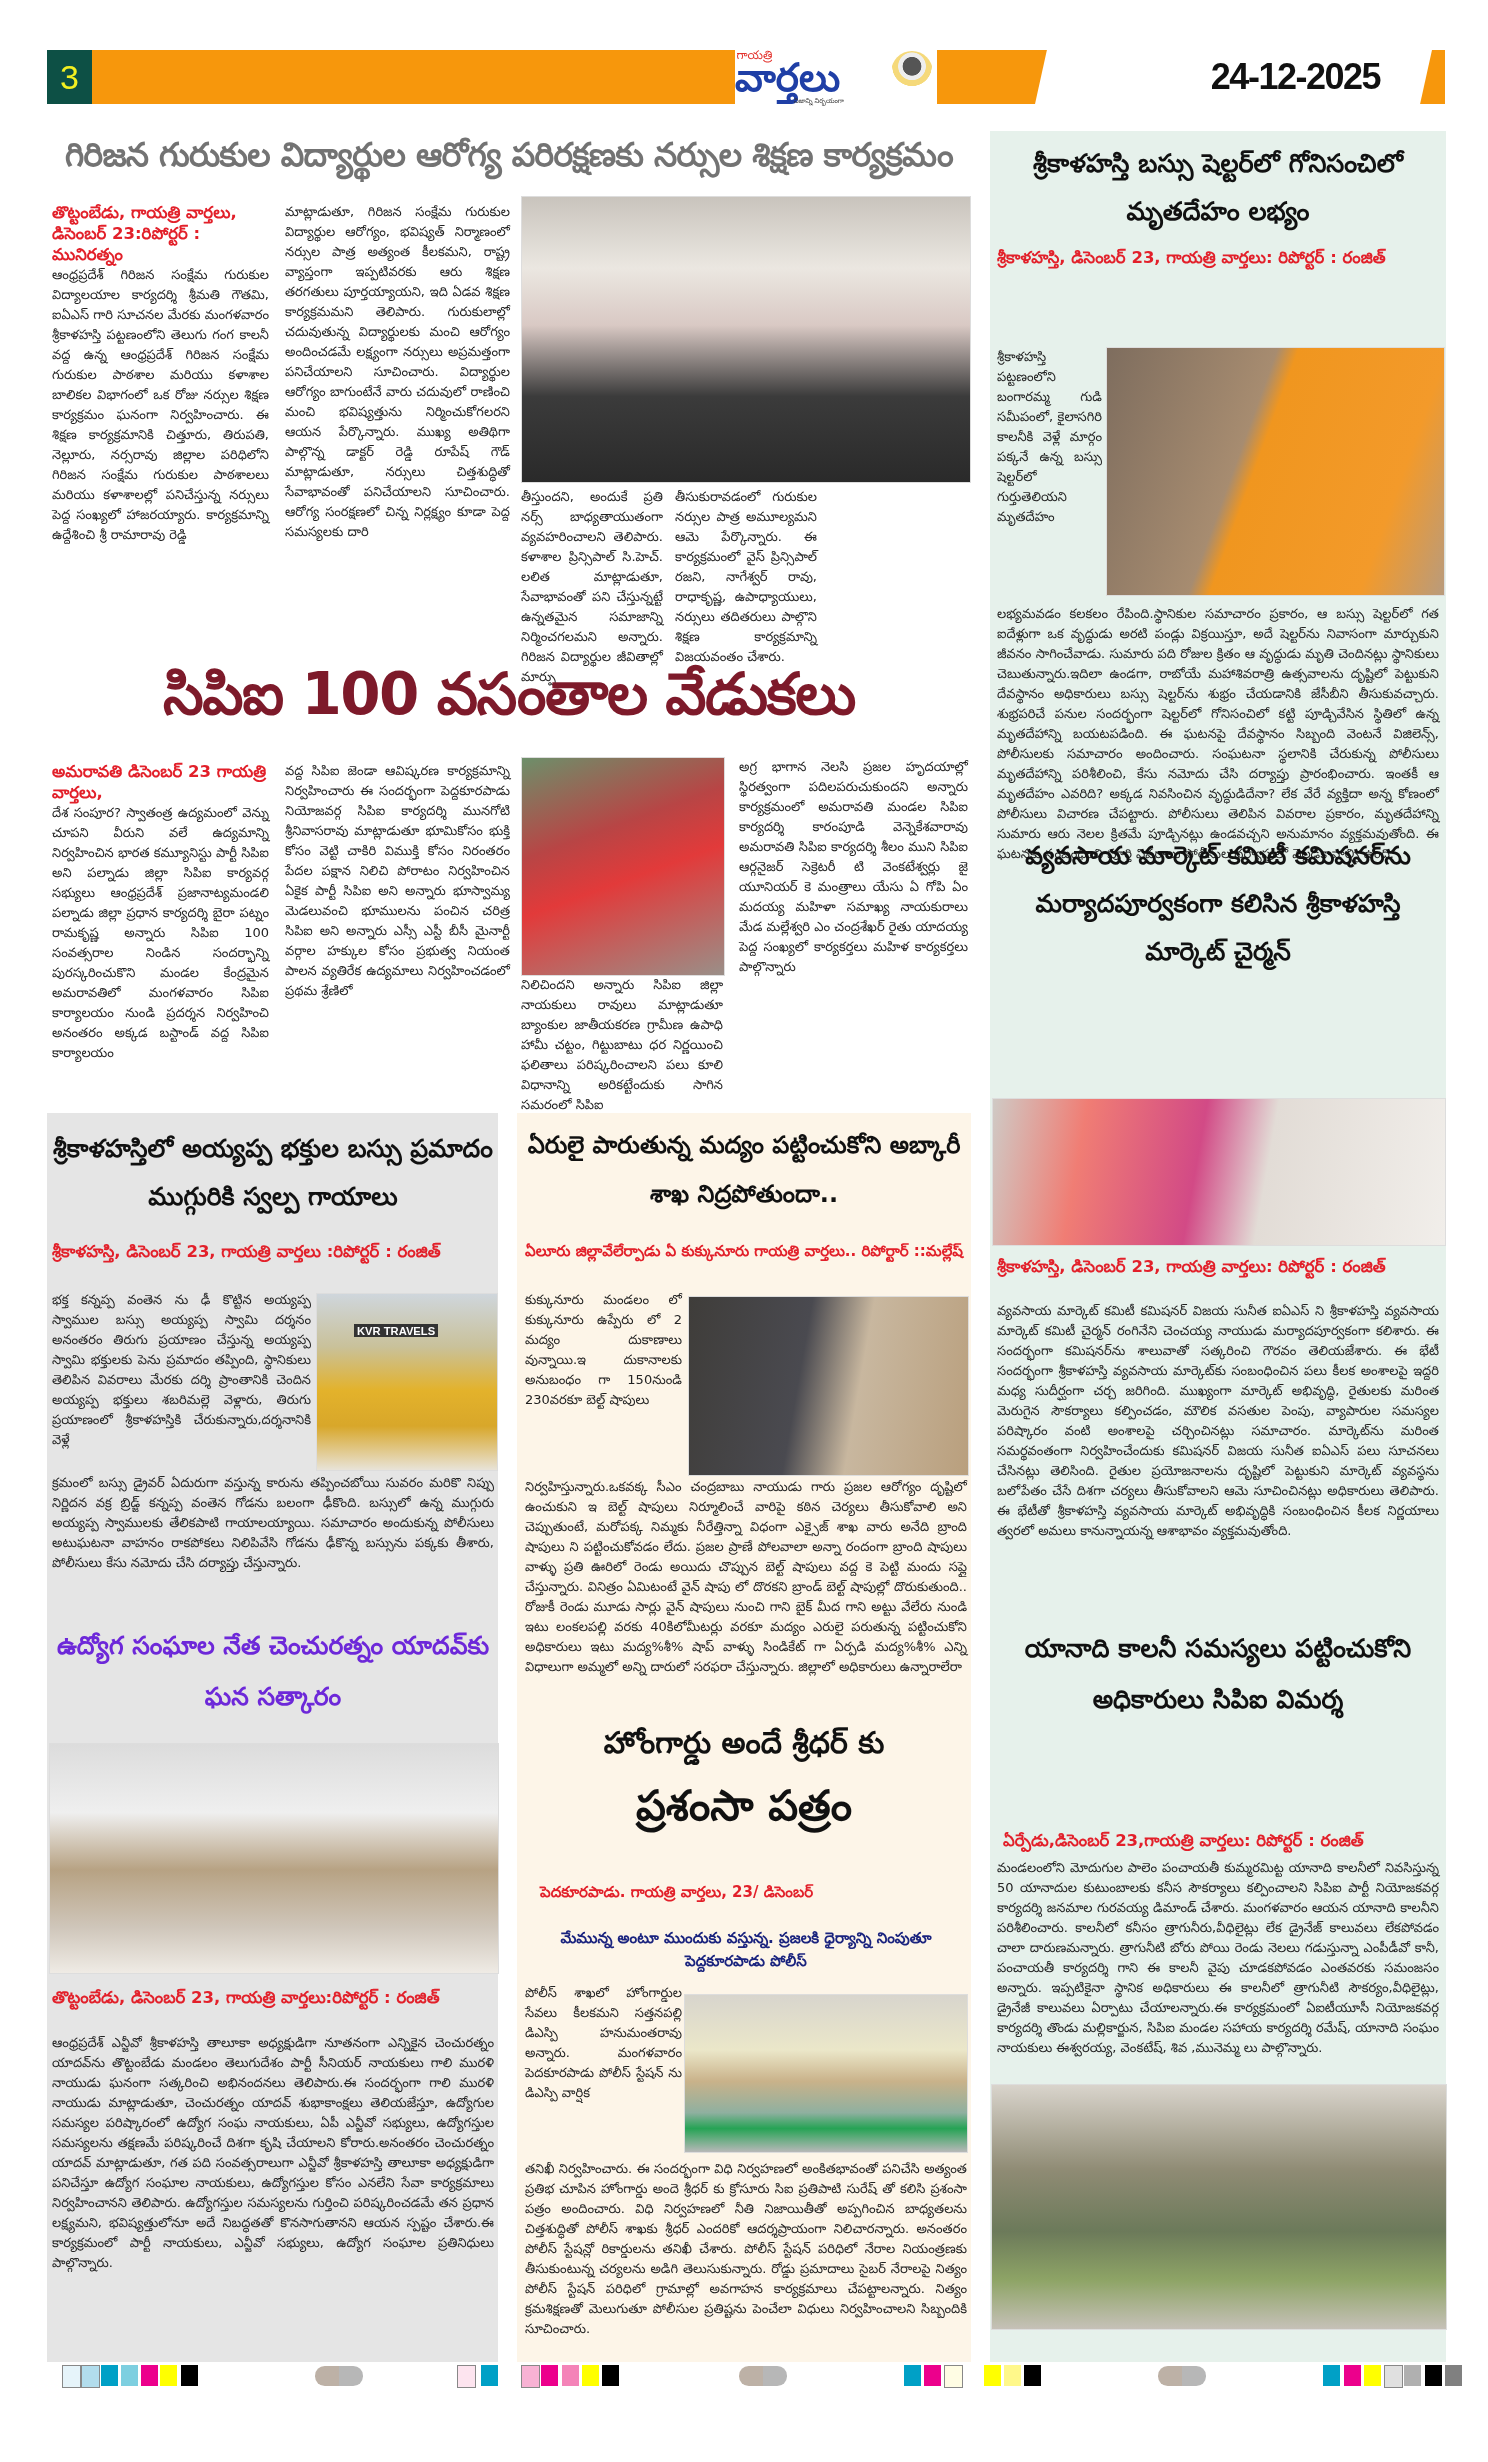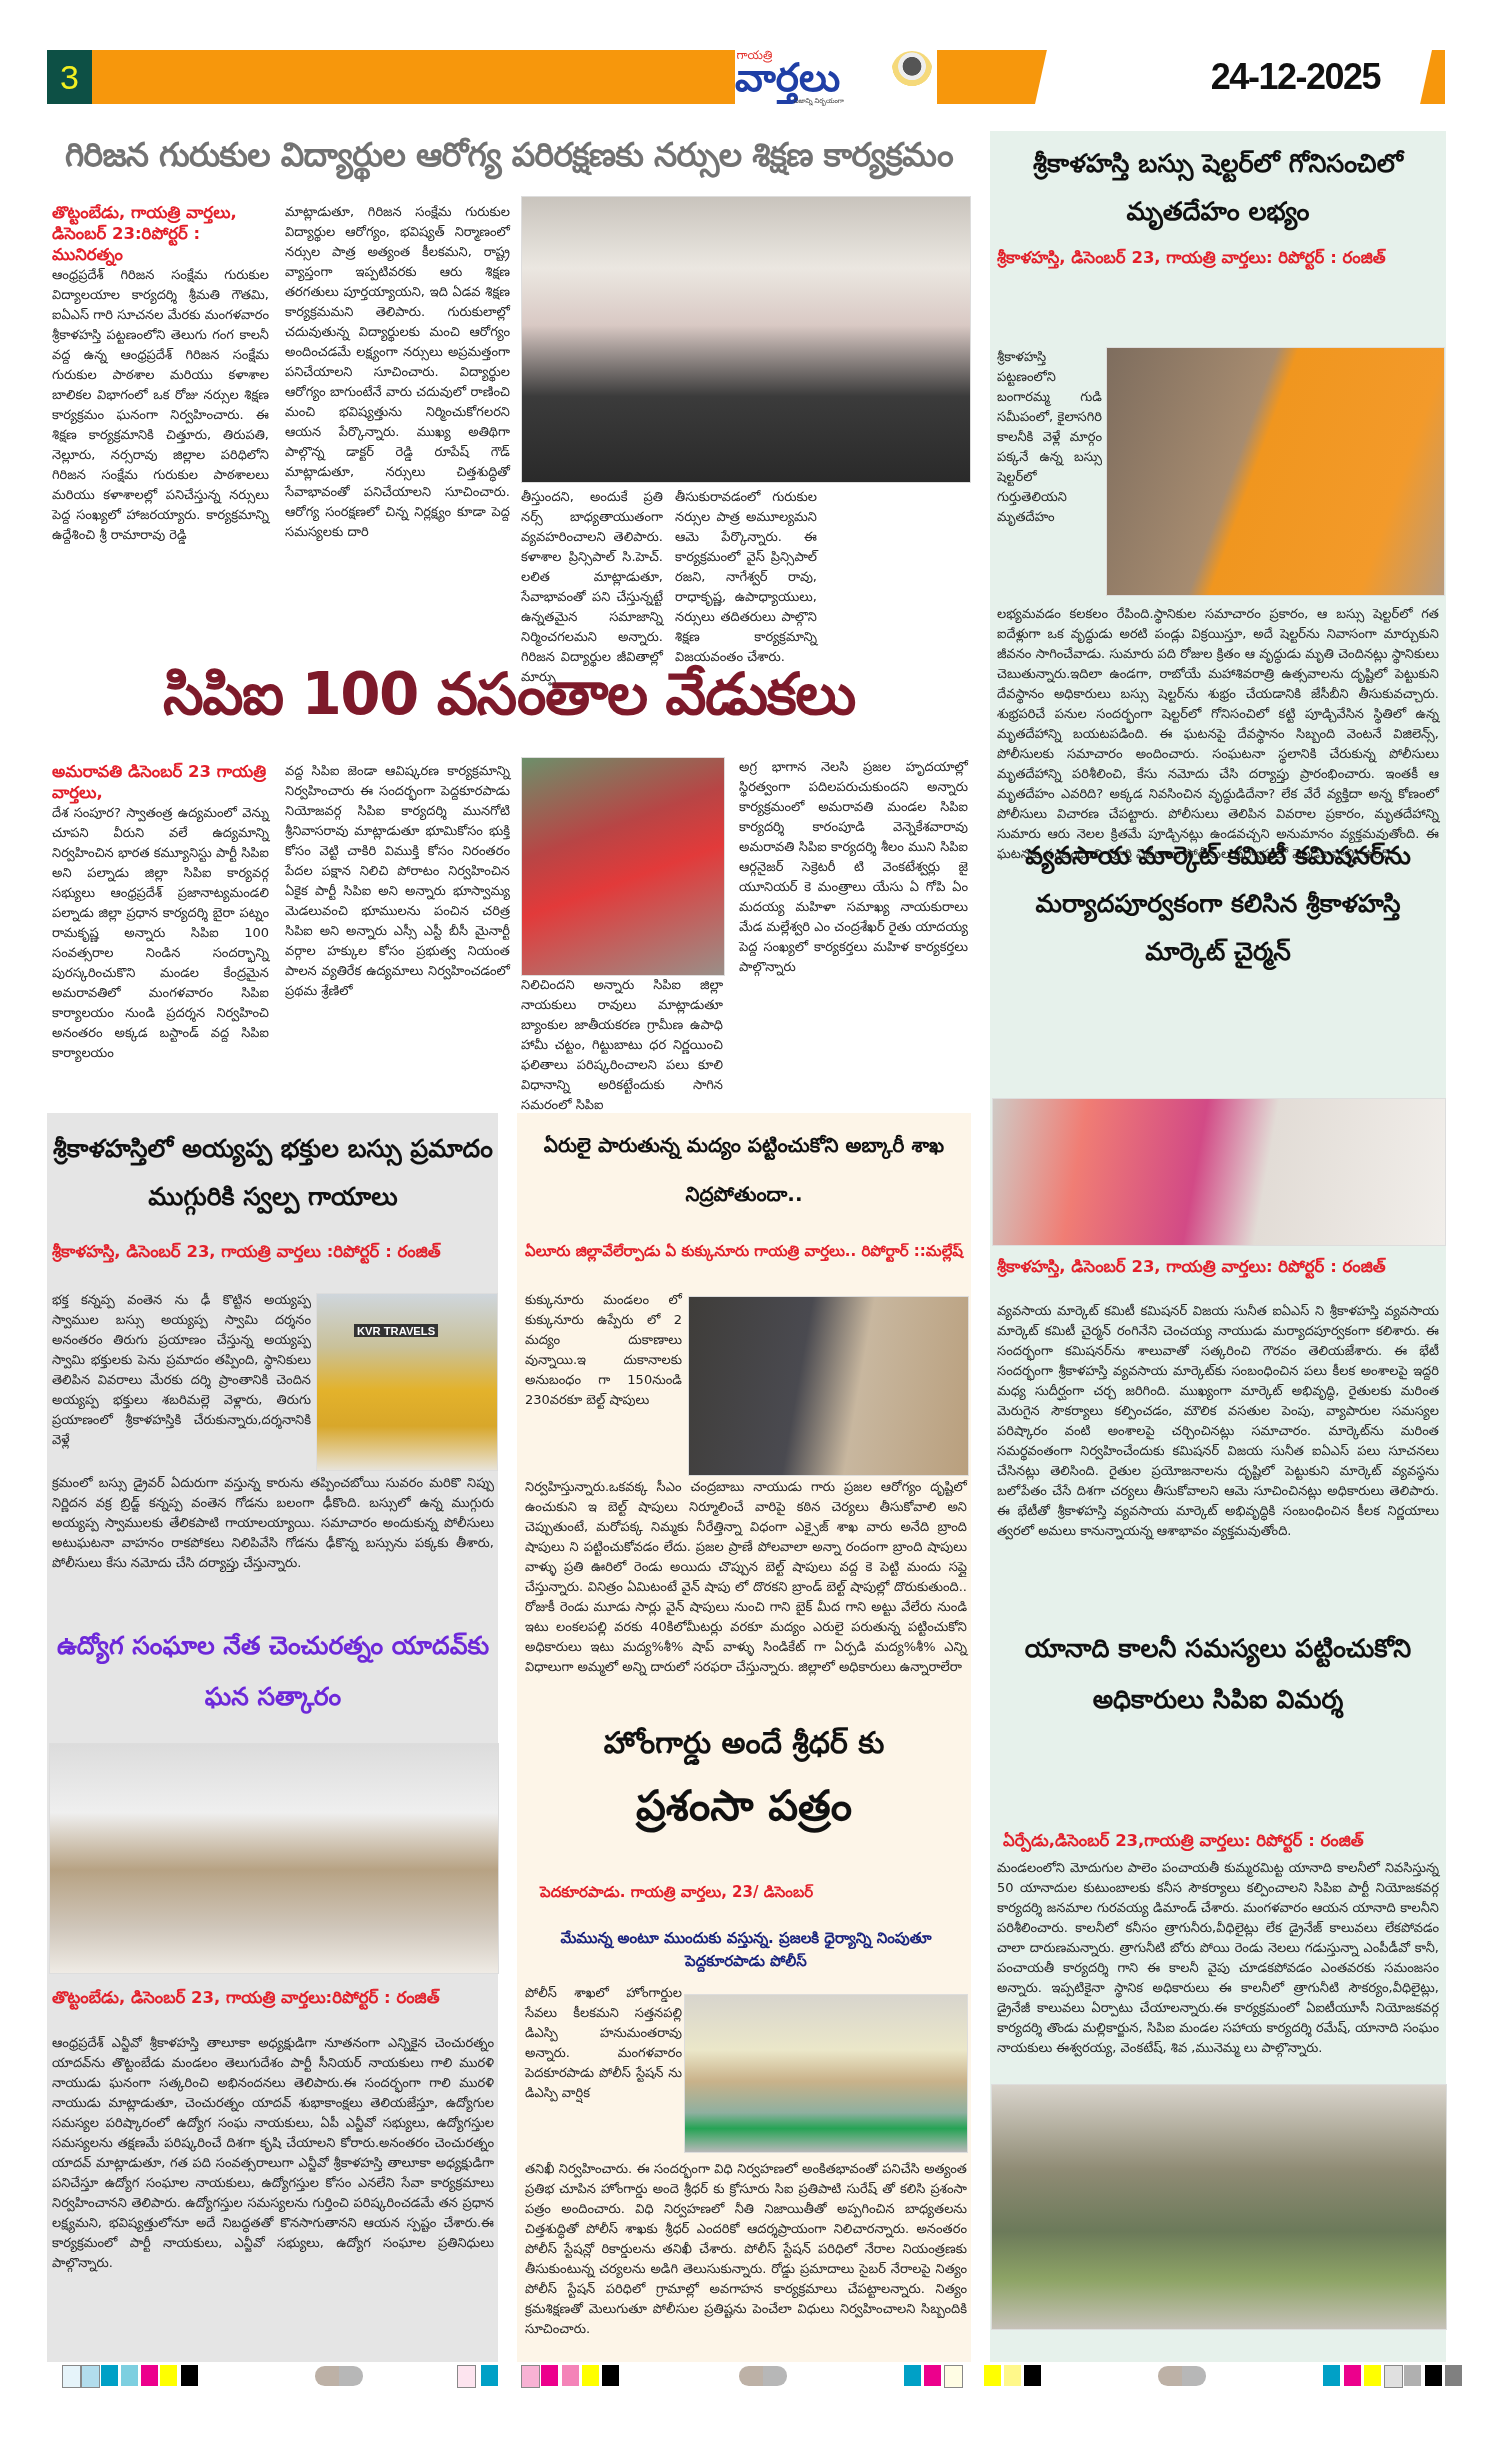--- a/index.html
+++ b/index.html
@@ -55,21 +55,21 @@
   #bld1{left:52px;top:1241px;width:442px;}
   #blphoto1{left:316px;top:1293px;width:180px;height:176px;background:linear-gradient(180deg,#cfd6dc 0,#c9c19a 30%,#e3b22b 55%,#d8a72a 75%,#e8e3d8 100%);}
   #blc1{left:52px;top:1290px;width:259px;}
   #blbody1{left:52px;top:1473px;width:442px;}
   #blh2{left:52px;top:1620px;width:442px;font-size:25px;color:#6d28d9;line-height:51px;}
   #blphoto2{left:49px;top:1743px;width:448px;height:229px;background:linear-gradient(180deg,#dcdcdc 0,#efefef 30%,#b7a283 55%,#cfc6ba 80%,#efebe5 100%);}
   #bld2{left:52px;top:1987px;width:442px;}
   #blbody2{left:52px;top:2033px;width:442px;}
   
   #mc{left:517px;top:1113px;width:454px;height:1249px;background:#fdf5e8;}
-  #mch1{left:521px;top:1121px;width:446px;font-size:20px;color:#111;line-height:49px;}
+  #mch1{left:521px;top:1121px;width:446px;font-size:24px;color:#111;line-height:49px;}
   #mcd1{left:525px;top:1241px;width:442px;font-size:15px;}
   #mcc1{left:525px;top:1290px;width:157px;}
   #mcphoto1{left:688px;top:1296px;width:279px;height:178px;background:linear-gradient(100deg,#3f3d3a 0,#4a4a50 40%,#c8b79f 60%,#b99f7d 100%);}
   #mcbody1{left:525px;top:1477px;width:442px;}
   #mch2a{left:517px;top:1725px;width:454px;font-size:30px;color:#111;}
   #mch2b{left:517px;top:1781px;width:454px;font-size:42px;color:#111;}
   #mcd2{left:540px;top:1882px;width:420px;font-size:15px;}
   #mcsub{left:525px;top:1927px;width:442px;text-align:center;color:#1a237e;font-weight:bold;font-size:15px;line-height:22.5px;}
   #mcc2{left:525px;top:1983px;width:157px;}
   #mcphoto2{left:684px;top:1994px;width:282px;height:157px;background:linear-gradient(180deg,#d8d5cd 0,#ebe7c9 35%,#c9b28a 55%,#8fb0a0 75%,#26a355 85%,#b8b8b8 100%);}

